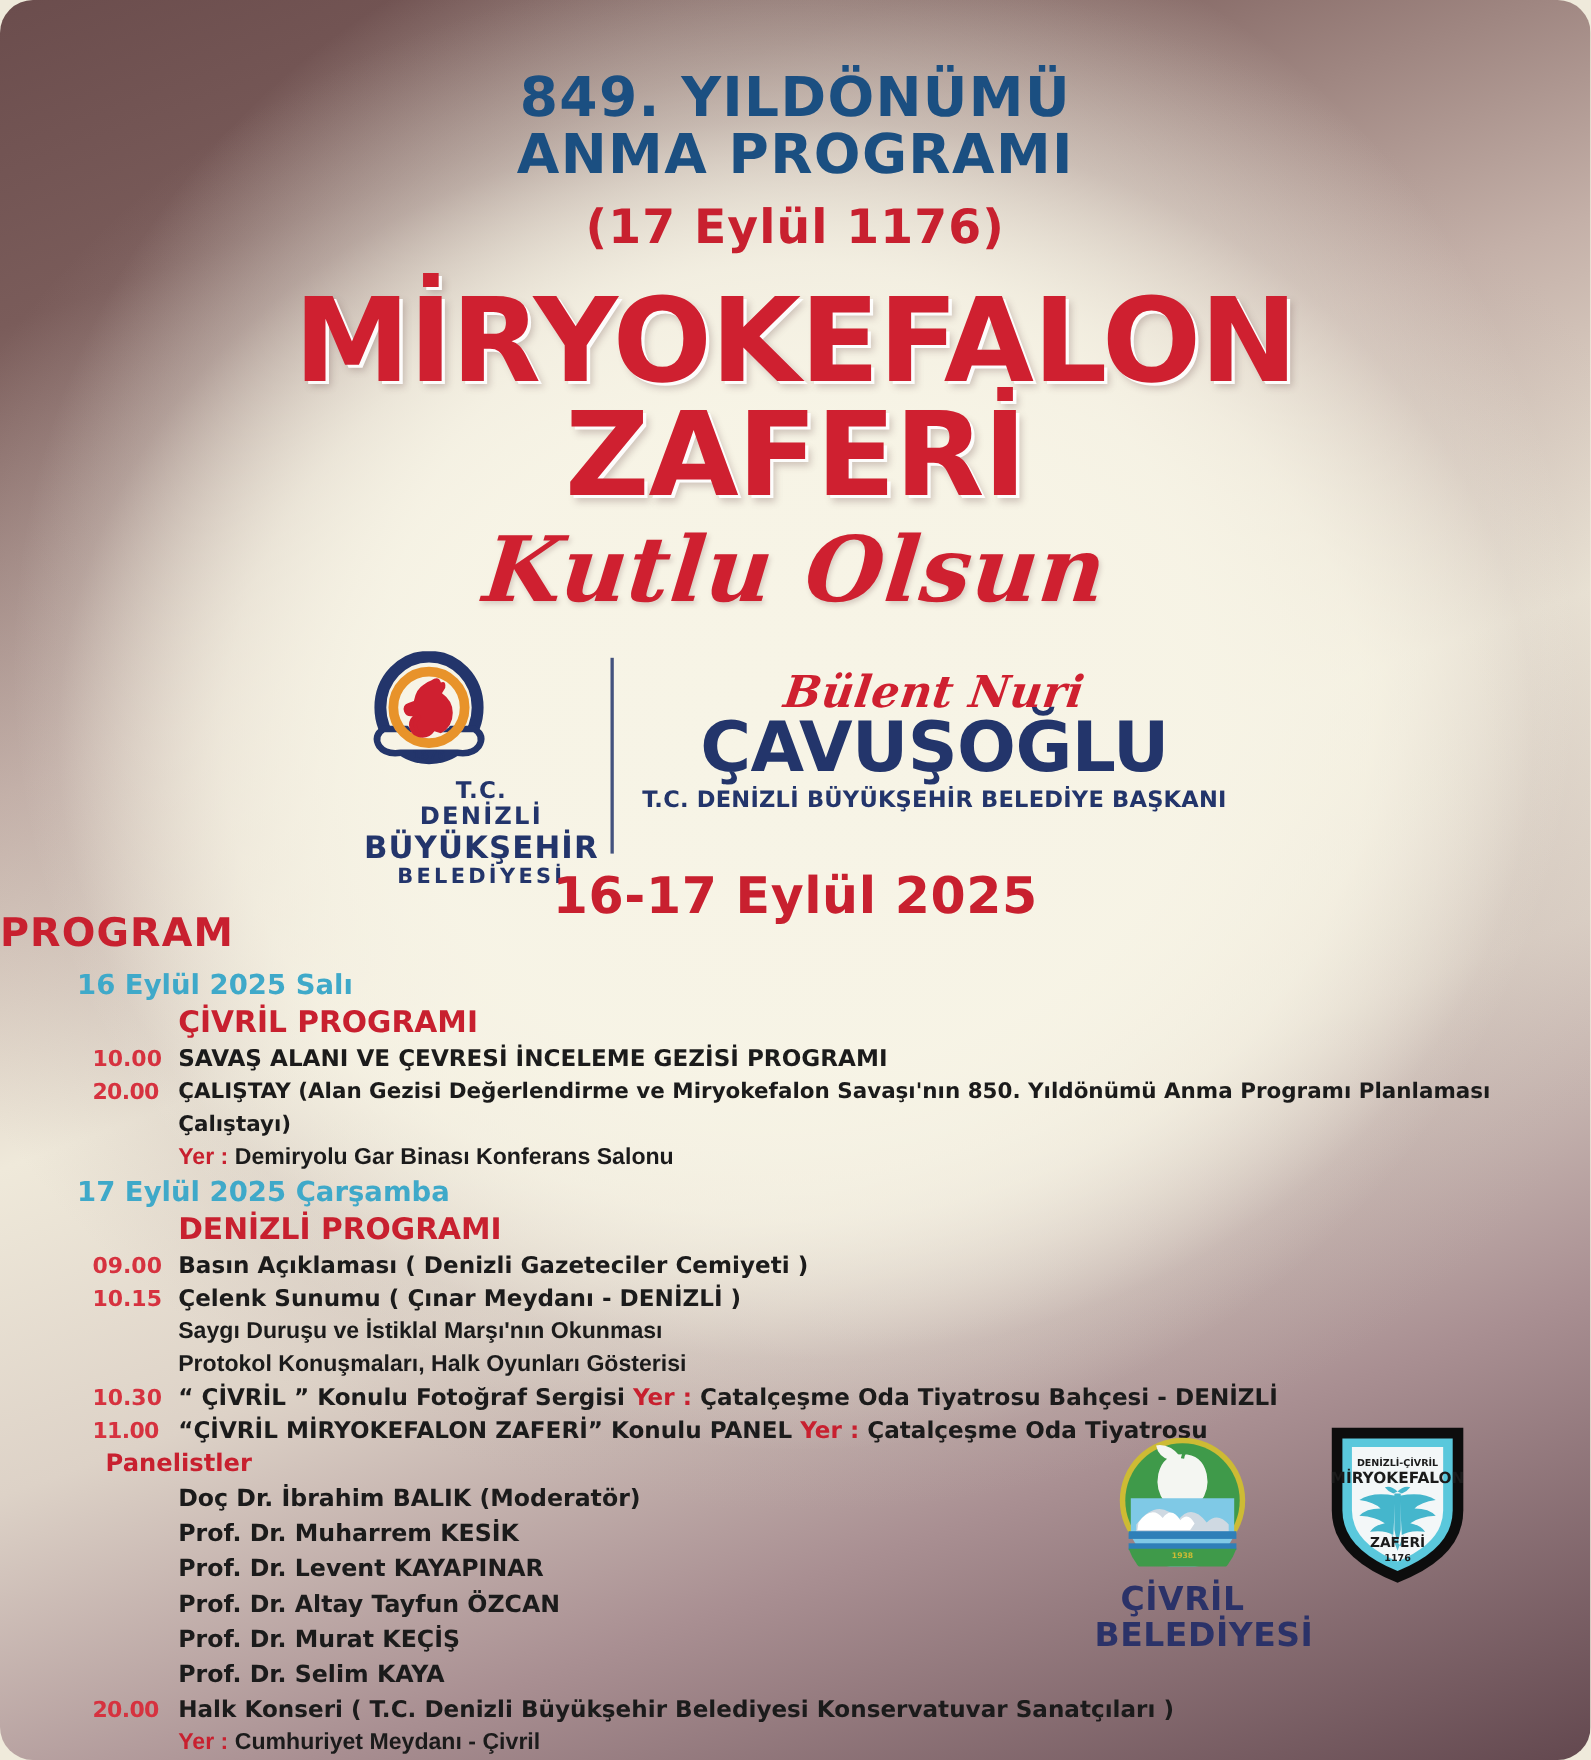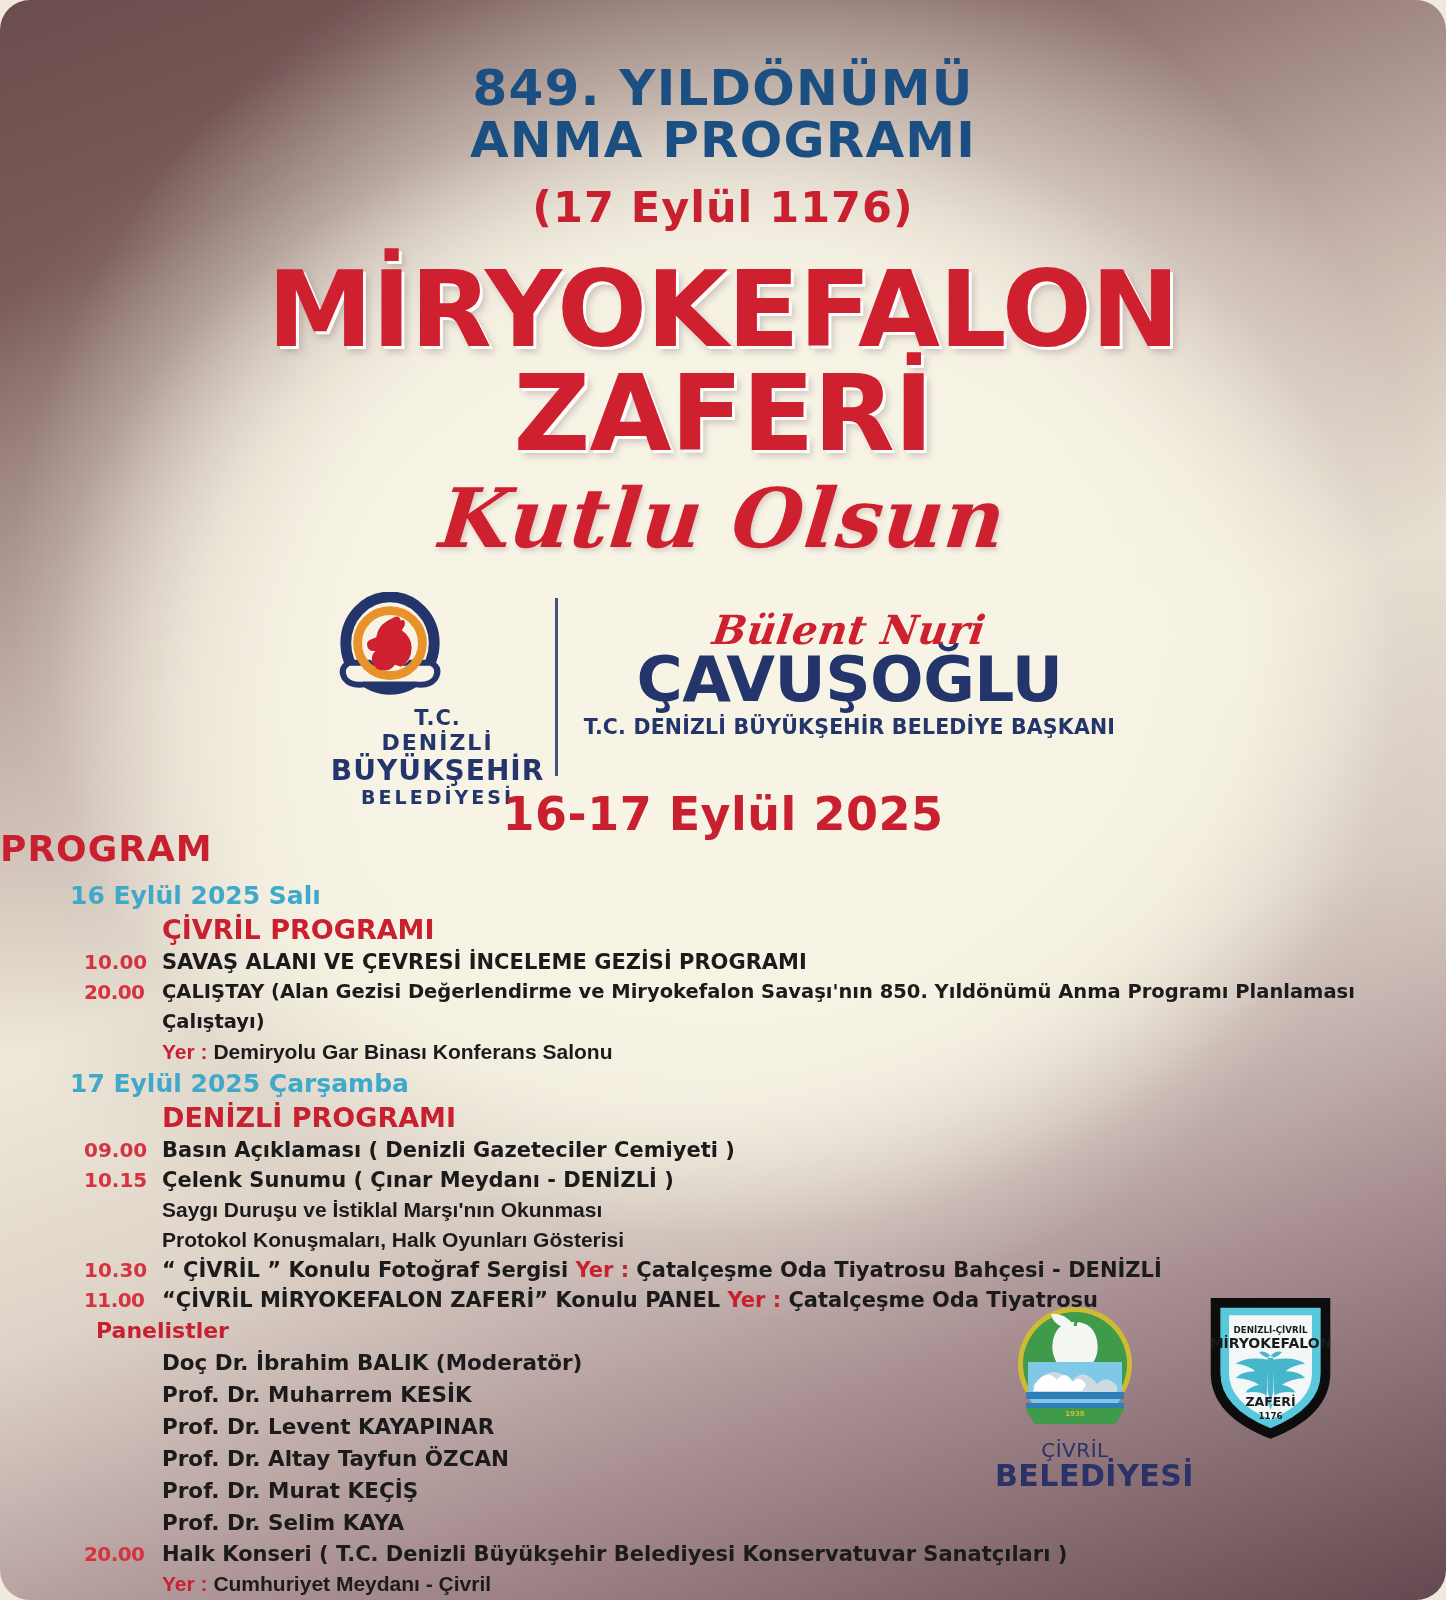--- a/index.html
+++ b/index.html
@@ -114,21 +114,21 @@
   }
   .panelist{
     margin-left:162px;color:#1b1b1b;font-weight:700;font-size:21.5px;line-height:32px;
     font-family:"DejaVu Sans", sans-serif;
   }
 
   
   .botlogos{position:absolute;left:995px;top:1288px;display:flex;align-items:flex-start;gap:48px;}
   .civril{width:160px;text-align:center;}
   .civril .disc{width:120px;height:120px;margin:16px auto;}
-  .civril .cname{margin-top:4px;color:#2b3268;font-weight:400;font-size:20px;line-height:1.02;letter-spacing:0.5px;font-family:"DejaVu Sans", sans-serif;}
+  .civril .cname{margin-top:4px;color:#2b3268;font-weight:700;font-size:30px;line-height:1.02;letter-spacing:0.5px;font-family:"DejaVu Sans", sans-serif;}
   .civril .cname2{color:#2b3268;font-weight:900;font-size:30px;line-height:1.05;letter-spacing:0.5px;font-family:"DejaVu Sans", sans-serif;}
   .shield{width:135px;}
 </style>
 </head>
 <body>
 
 <div class="poster">
   <div class="layer">
 
     <div class="hdr">

